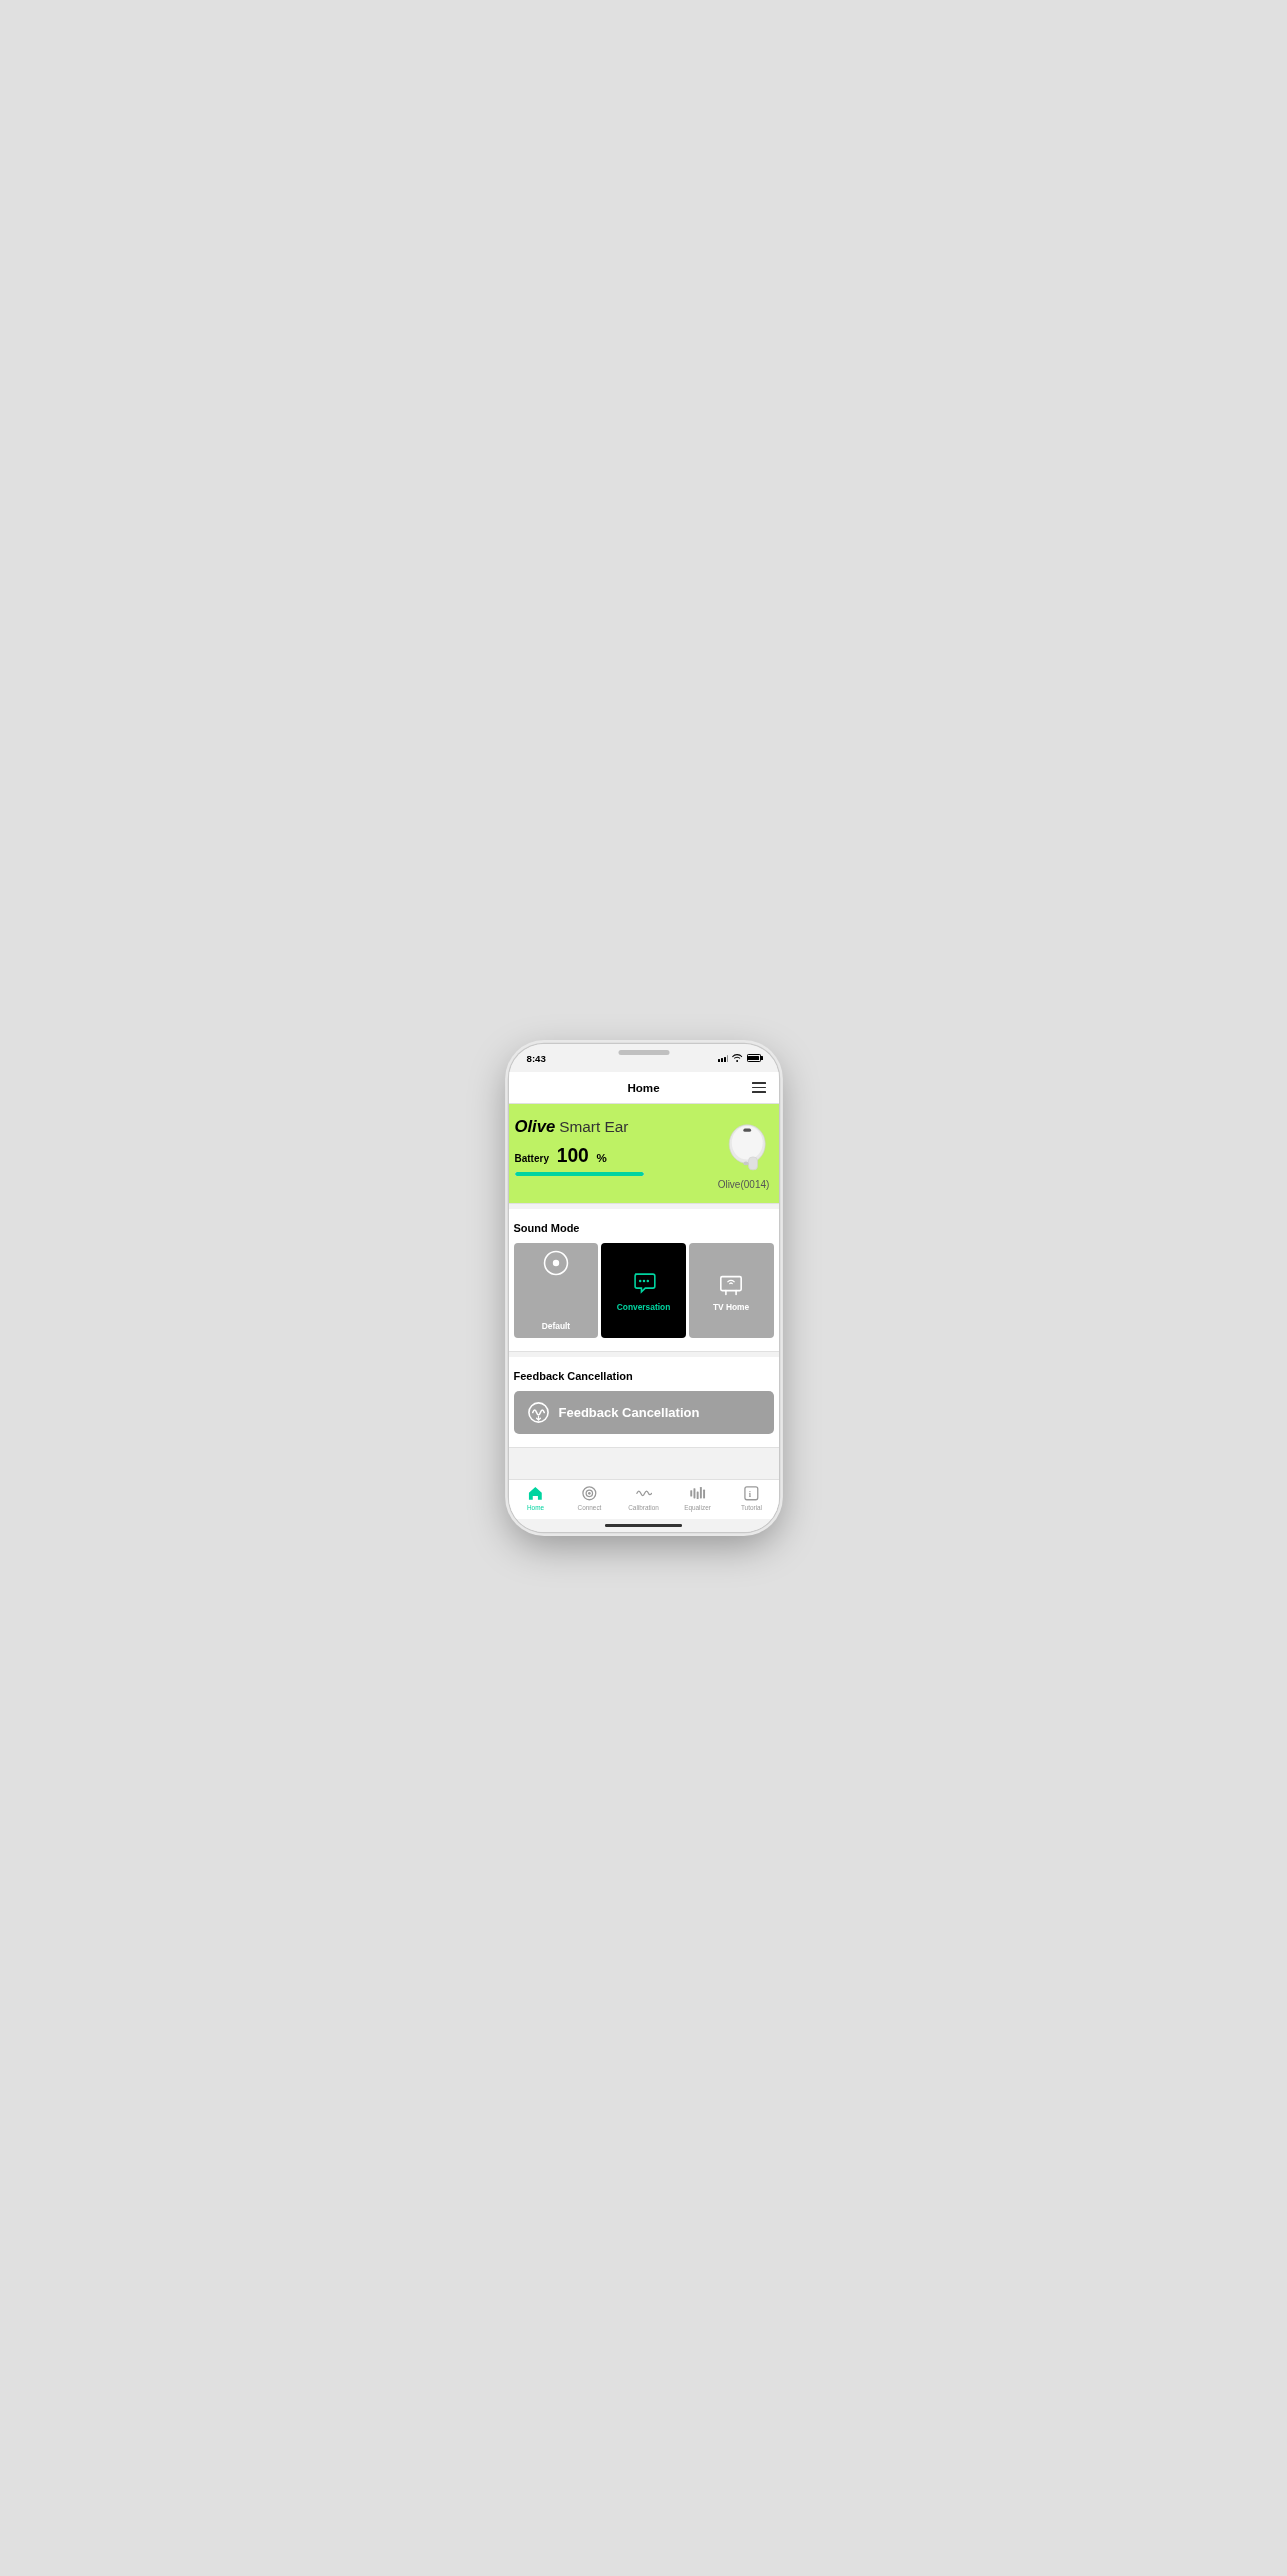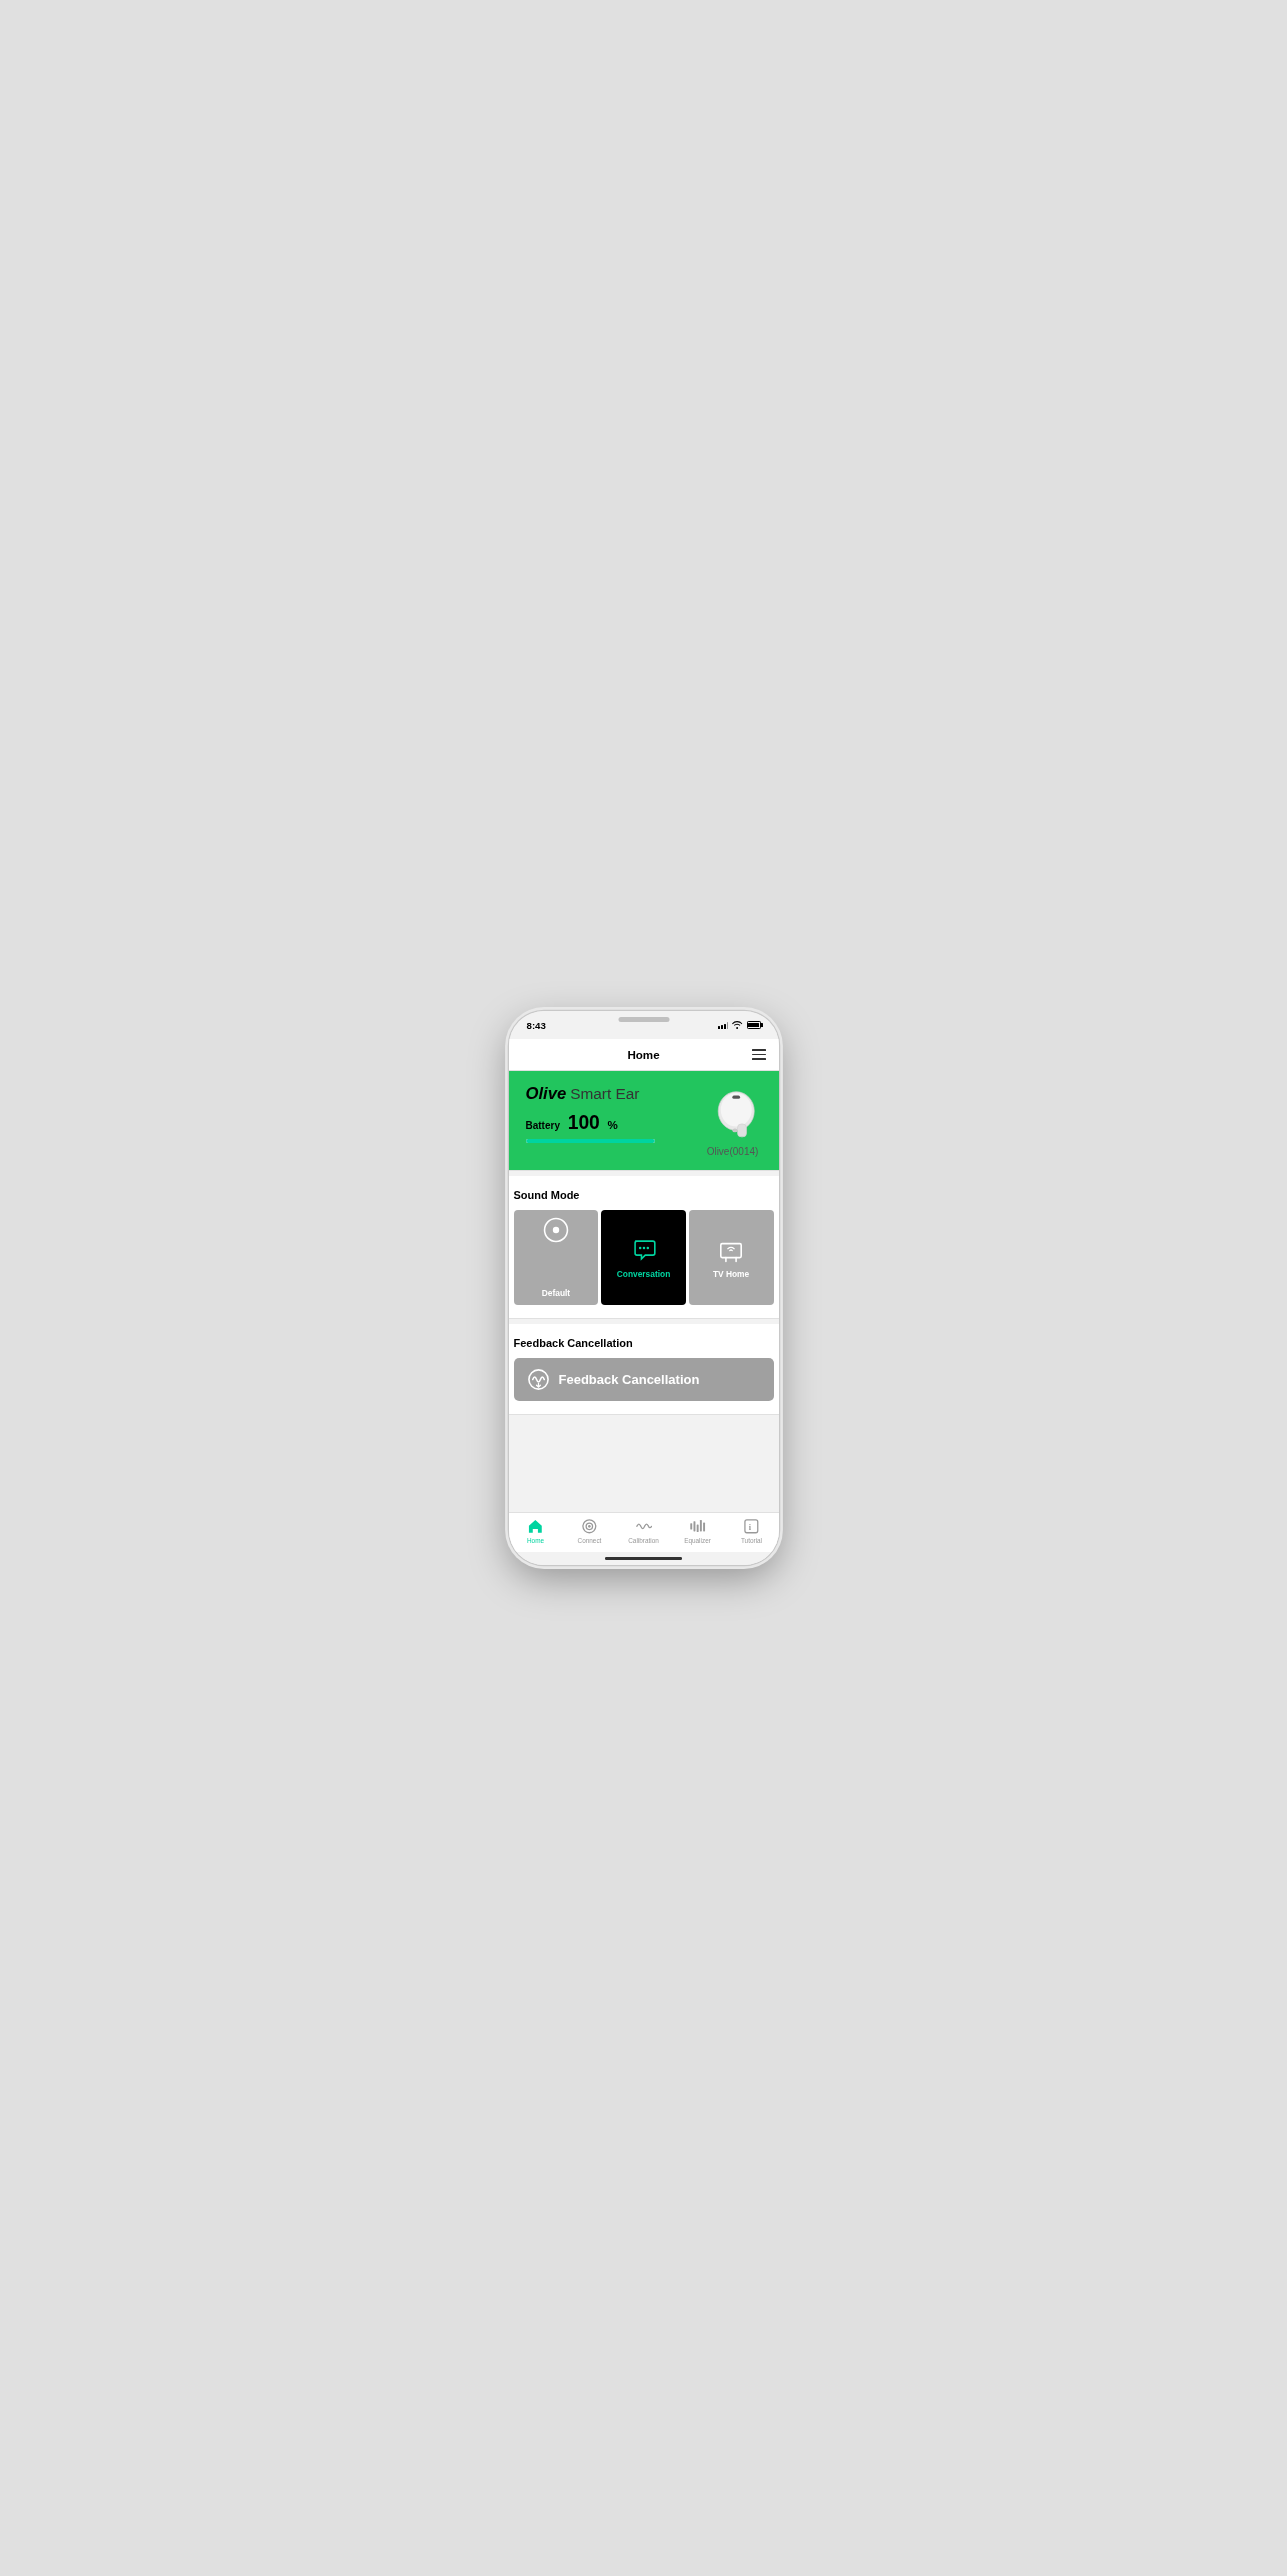--- a/index.html
+++ b/index.html
@@ -8,21 +8,21 @@
       background: #e0e0e0;
       display: flex;
       justify-content: center;
       align-items: center;
       min-height: 100vh;
       font-family: -apple-system, BlinkMacSystemFont, 'Helvetica Neue', Arial, sans-serif;
     }
 
     .phone-frame {
       width: 270px;
-      height: 554px;
+      height: 488px;
       background: #f2f2f2;
       border-radius: 35px;
       box-shadow:
         0 0 0 1.3px #c8c8c8,
         0 0 0 3.9px #e8e8e8,
         0 13px 39px rgba(0,0,0,0.35);
       position: relative;
       overflow: hidden;
       display: flex;
       flex-direction: column;
@@ -156,23 +156,23 @@
 
     
     .app-content {
       flex: 1;
       overflow-y: auto;
       background: #f2f2f2;
     }
 
     
     .device-card {
-      background: #22c55e;
+      background: #bef264;
       margin: 0;
-      padding: 13px 17px;
+      padding: 13px 6px;
       display: flex;
       flex-direction: column;
       border-bottom: 0.6px solid #e0e0e0;
     }
 
     .device-top-row {
       display: flex;
       align-items: flex-start;
       justify-content: space-between;
     }

